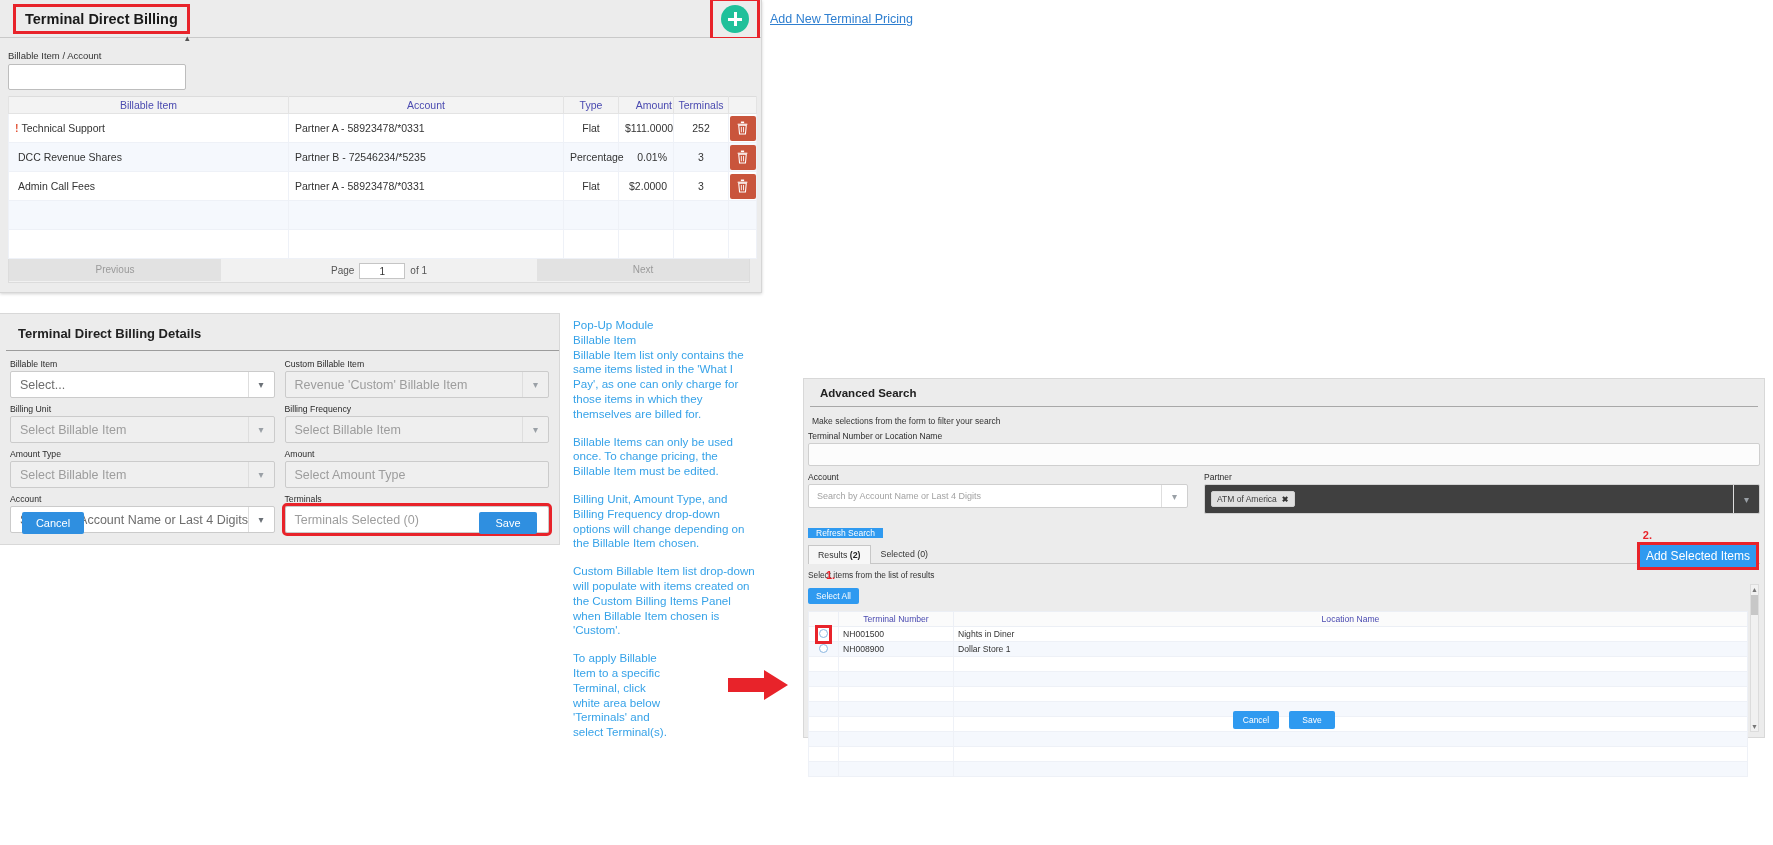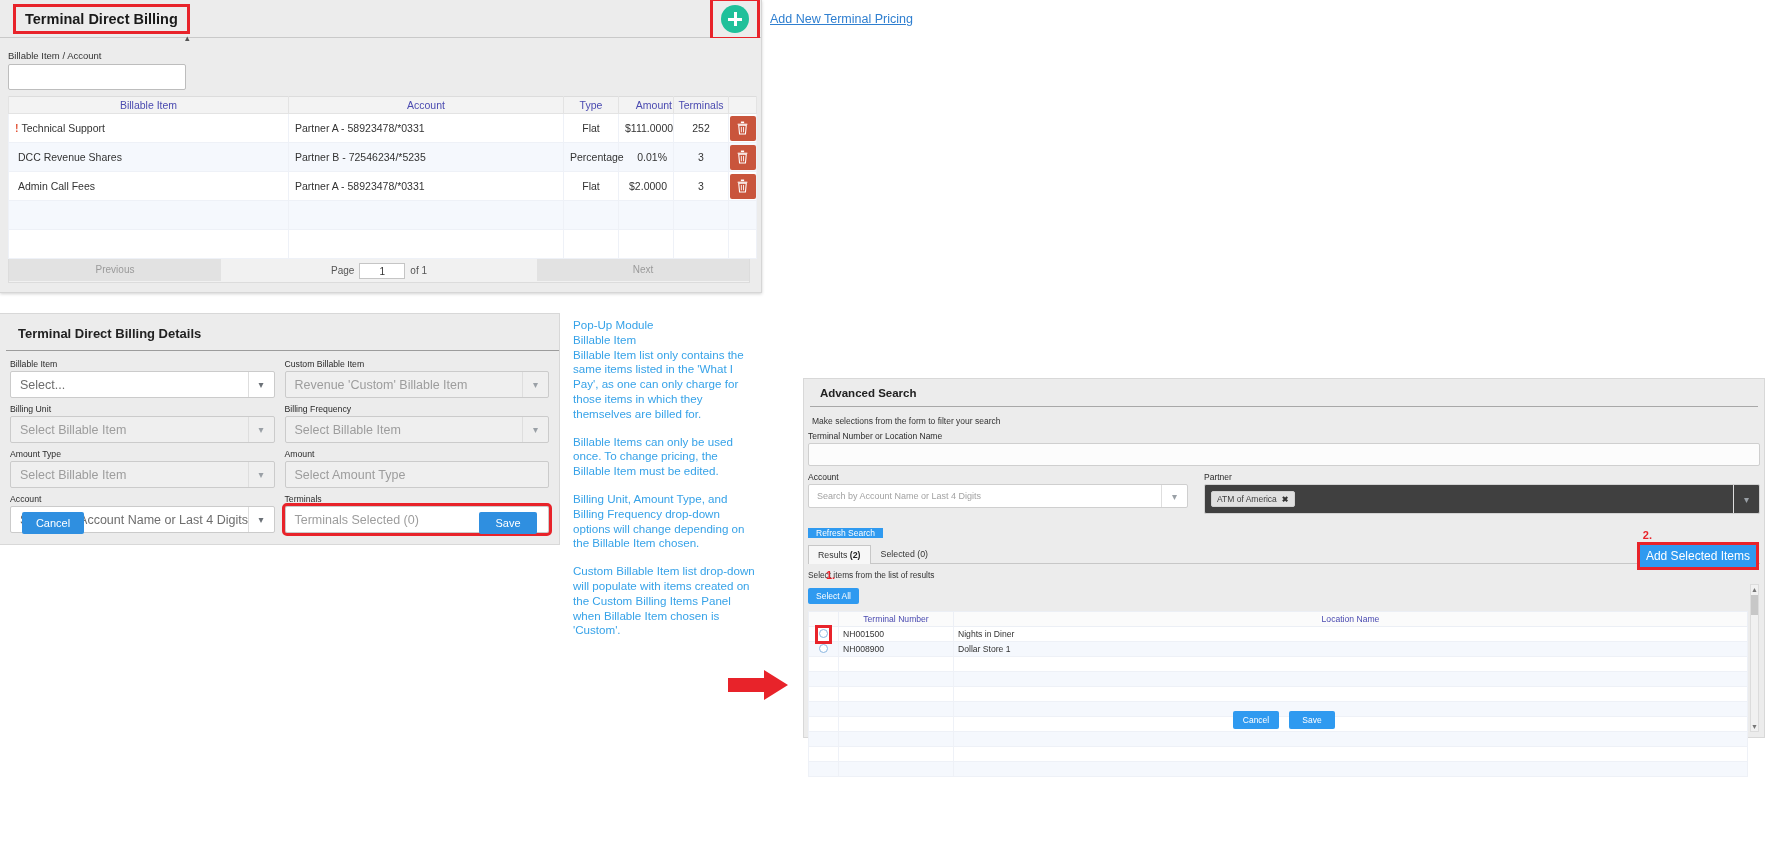--- a/index.html
+++ b/index.html
@@ -452,20 +452,21 @@
   </div>
 </div>
 
 <div id="annot">
   <p class="hd">Pop-Up Module</p>
   <p style="margin-bottom:0">Billable Item</p>
   <p>Billable Item list only contains the same items listed in the 'What I Pay', as one can only charge for those items in which they themselves are billed for.</p>
   <p>Billable Items can only be used once.  To change pricing, the Billable Item must be edited.</p>
   <p>Billing Unit, Amount Type, and Billing Frequency drop-down options will change depending on the Billable Item chosen.</p>
   <p>Custom Billable Item list drop-down will populate with items created on the Custom Billing Items Panel when Billable Item chosen is 'Custom'.</p>
+  <p style="width:100px">To apply Billable Item to a specific Terminal, click white area below 'Terminals' and select Terminal(s).</p>
 </div>
 
 <svg id="red-arrow" viewBox="0 0 62 34">
   <path d="M0 10 L36 10 L36 2 L60 17 L36 32 L36 24 L0 24 Z" fill="#e8232a"></path>
 </svg>
 
 <div id="adv-panel">
   <div id="adv-title">Advanced Search</div>
   <div id="adv-sub">Make selections from the form to filter your search</div>
 

